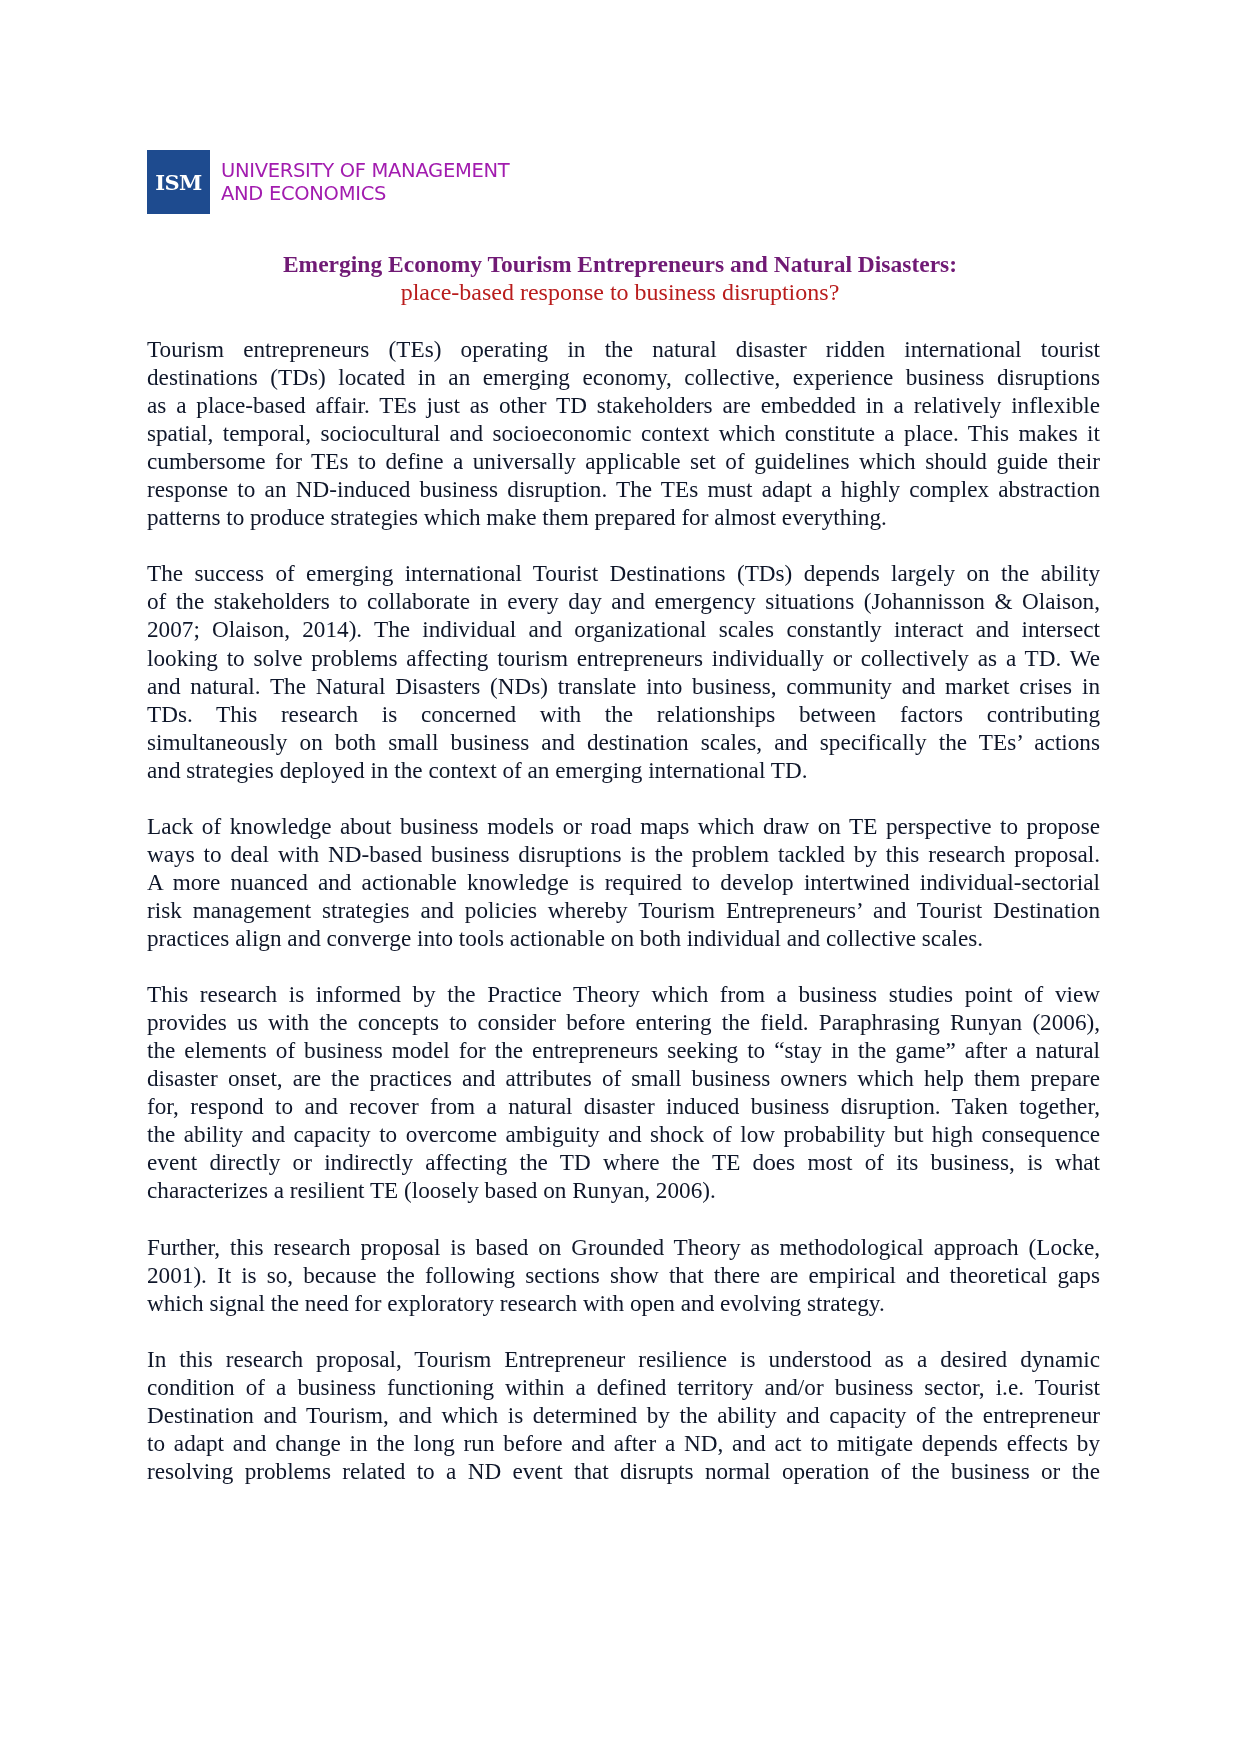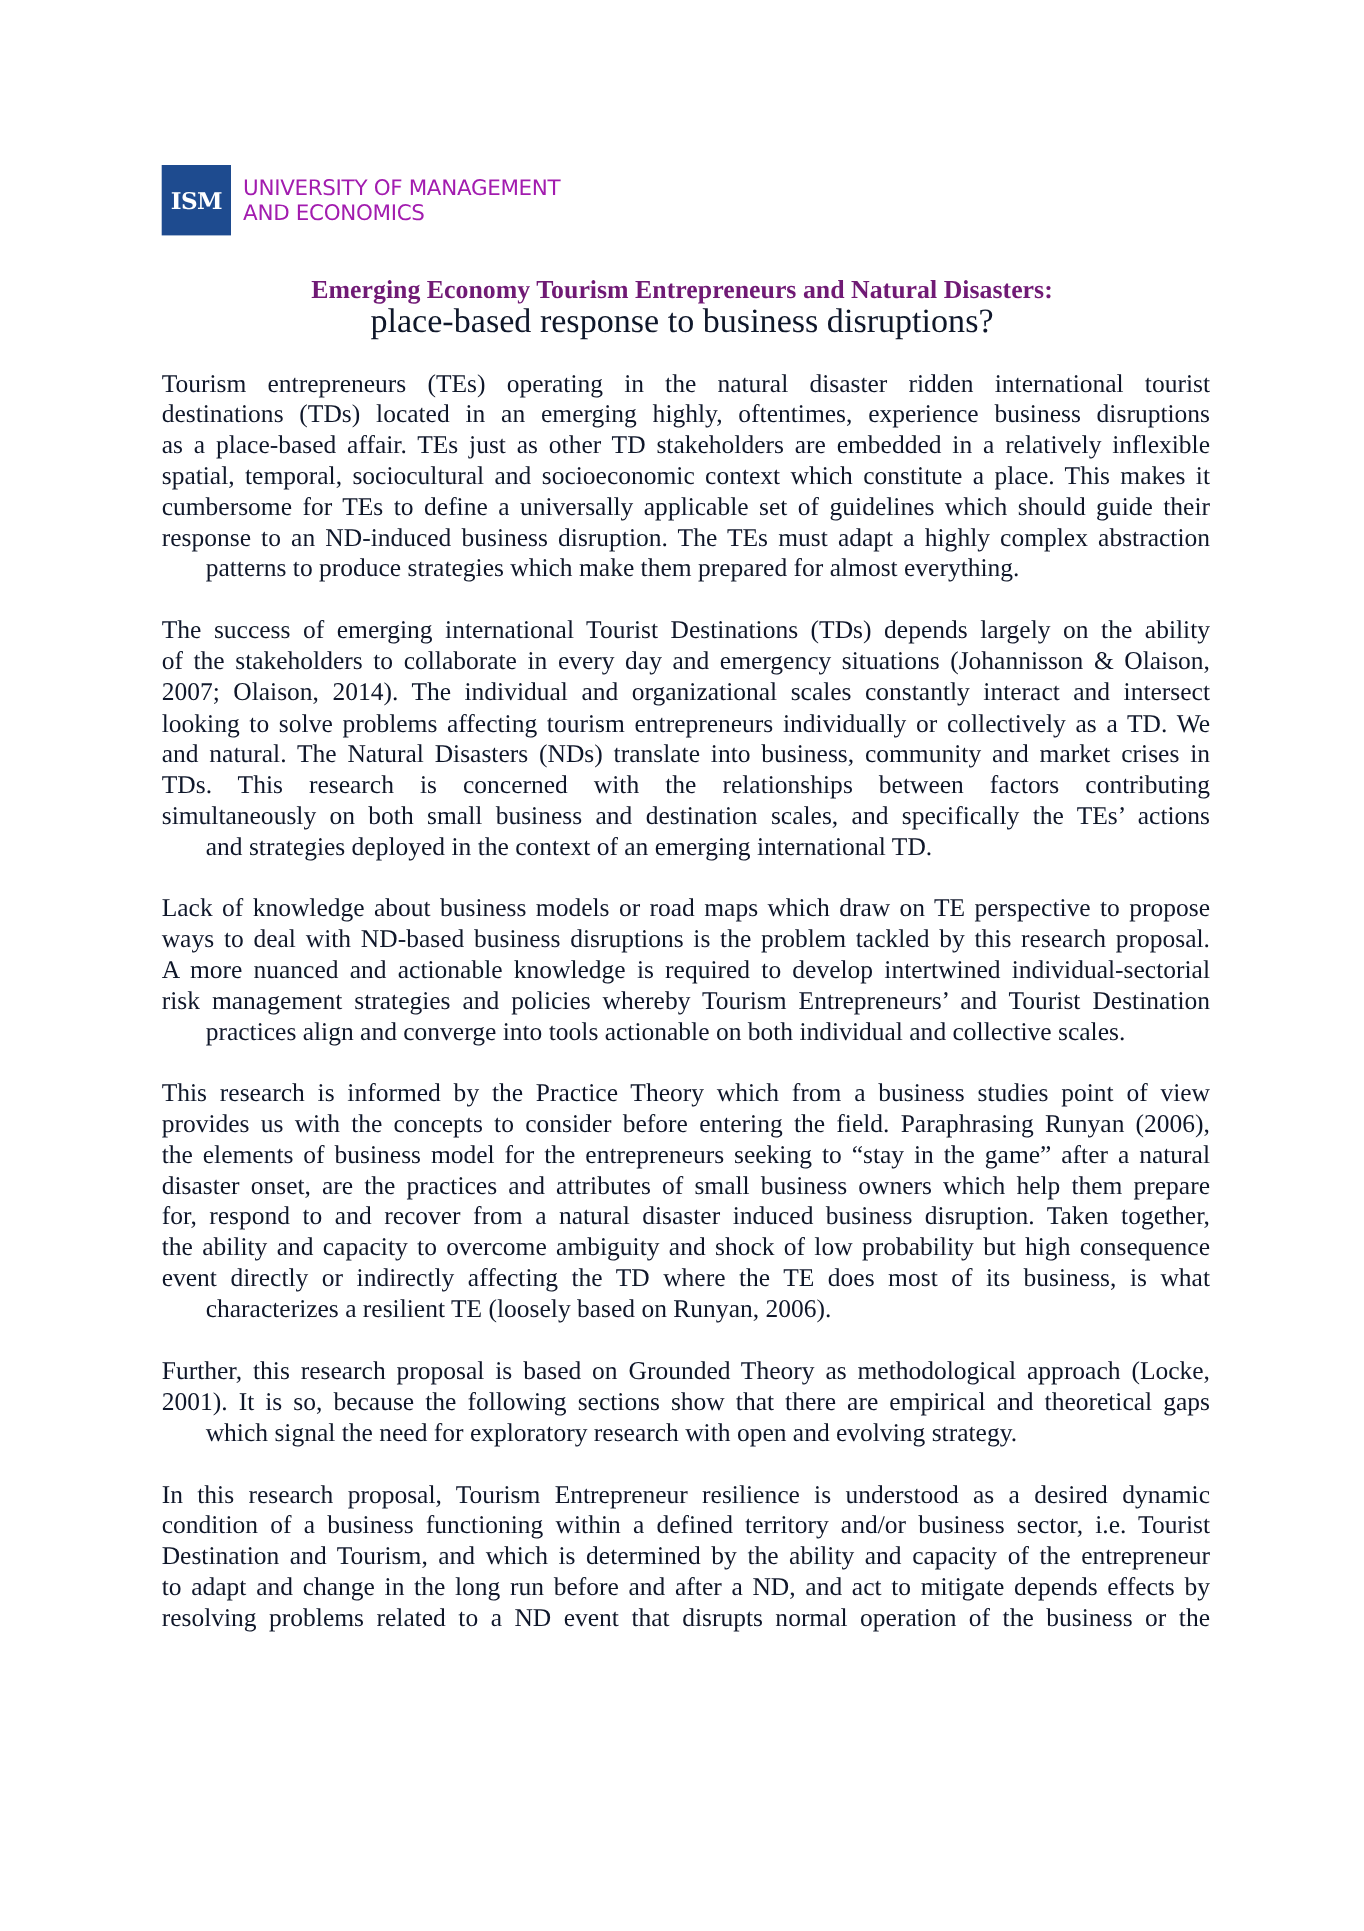--- a/index.html
+++ b/index.html
@@ -10,28 +10,28 @@
   .logo-box { width: 63px; height: 64px; background: #1e4b8f; color: #fff;
     font-family: "DejaVu Serif", serif; font-weight: bold; font-size: 21px;
     display: flex; align-items: center; justify-content: center; letter-spacing: -0.5px; }
   .logo-text { margin-left: 11px; font-family: "DejaVu Sans", sans-serif; color: #a21caf;
     font-size: 19.5px; line-height: 23px; letter-spacing: -0.3px; }
   .logo-text div { white-space: nowrap; }
 
   .title-block { position: absolute; left: 0; width: 1240px; top: 250px; text-align: center;
     font-family: "Liberation Serif", serif; }
   .title { font-weight: bold; font-size: 23.5px; color: #701a75; line-height: 28px; }
-  .subtitle { font-size: 31px; color: #0f172a; line-height: 28px; }
+  .subtitle { font-size: 24px; color: #b91c1c; line-height: 28px; }
 
   .body { position: absolute; left: 147px; width: 953px; top: 335px;
     font-family: "Liberation Serif", serif; font-size: 23.2px; color: #0f172a;
     line-height: 28.05px; }
   .para { margin: 0 0 28.05px 0; }
   .line { display: block; text-align: justify; text-align-last: justify; white-space: nowrap; height: 28.05px; }
-  .line.last { text-align-last: left; margin-left: 40px; }
+  .line.last { text-align-last: left; }
 </style>
 </head>
 <body>
 
 <div class="page">
   <div class="logo">
     <div class="logo-box">ISM</div>
     <div class="logo-text">
       <div>UNIVERSITY OF MANAGEMENT</div>
       <div>AND ECONOMICS</div>
@@ -39,21 +39,21 @@
   </div>
 
   <div class="title-block">
     <div class="title">Emerging Economy Tourism Entrepreneurs and Natural Disasters:</div>
     <div class="subtitle">place-based response to business disruptions?</div>
   </div>
 
   <div class="body" id="body">
       <div class="para">
         <span class="line">Tourism entrepreneurs (TEs) operating in the natural disaster ridden international tourist</span>
-        <span class="line">destinations (TDs) located in an emerging highly, oftentimes, experience business disruptions</span>
+        <span class="line">destinations (TDs) located in an emerging economy, collective, experience business disruptions</span>
         <span class="line">as a place-based affair. TEs just as other TD stakeholders are embedded in a relatively inflexible</span>
         <span class="line">spatial, temporal, sociocultural and socioeconomic context which constitute a place. This makes it</span>
         <span class="line">cumbersome for TEs to define a universally applicable set of guidelines which should guide their</span>
         <span class="line">response to an ND-induced business disruption. The TEs must adapt a highly complex abstraction</span>
         <span class="line last">patterns to produce strategies which make them prepared for almost everything.</span>
       </div>
       <div class="para">
         <span class="line">The success of emerging international Tourist Destinations (TDs) depends largely on the ability</span>
         <span class="line">of the stakeholders to collaborate in every day and emergency situations (Johannisson &amp; Olaison,</span>
         <span class="line">2007; Olaison, 2014). The individual and organizational scales constantly interact and intersect</span>

